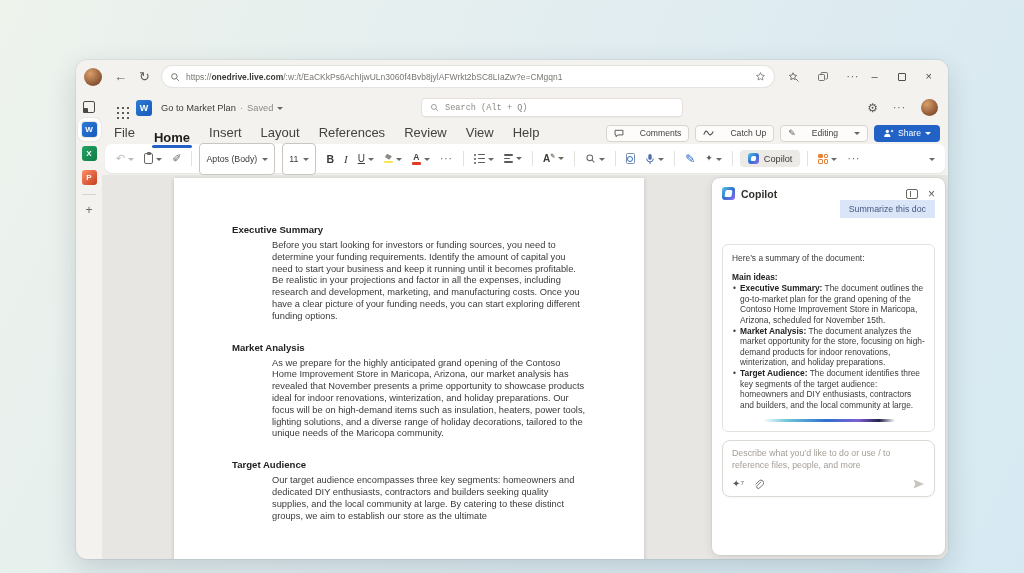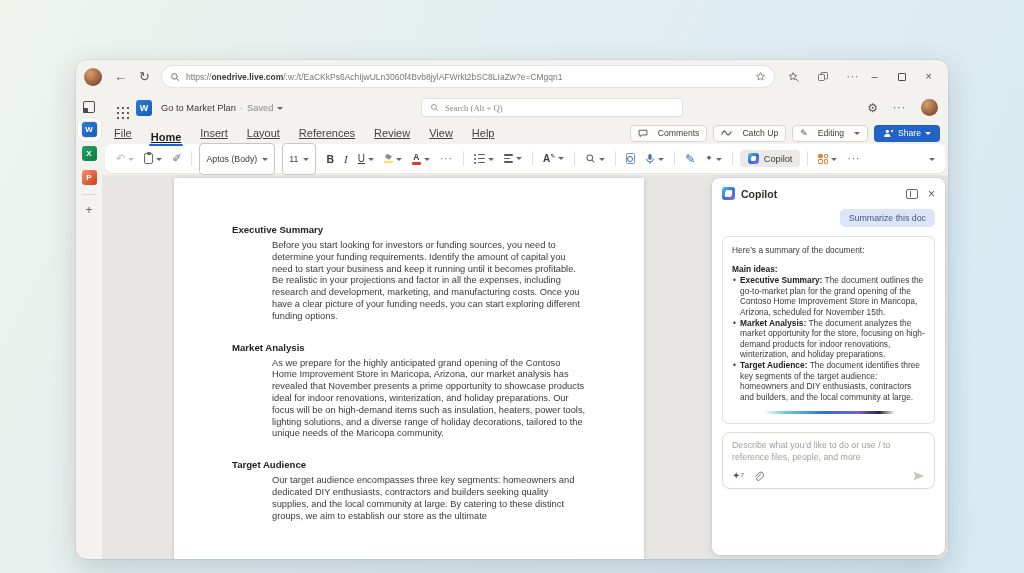--- a/index.html
+++ b/index.html
@@ -48,32 +48,32 @@
   .waffle { width:2px; height:2px; background:#5c5a57; box-shadow:5px 0 #5c5a57,10px 0 #5c5a57,0 5px #5c5a57,5px 5px #5c5a57,10px 5px #5c5a57,0 10px #5c5a57,5px 10px #5c5a57,10px 10px #5c5a57; }
   .word-logo { width:16px; height:16px; border-radius:3px; background:linear-gradient(135deg,#2b7cd3,#185abd); color:#fff; font-size:9px; font-weight:bold; display:flex; align-items:center; justify-content:center; margin-right:9px; }
   .doc-title-group { display:flex; align-items:center; gap:4px; font-size:9.3px; color:#3c3a37; }
   .doc-title-group .muted { color:#8d8a85; }
   .search-box {
     position:absolute; left:319px; top:5px; width:262px; height:19px;
     background:#fff; border:1px solid #e3e0dc; border-radius:4px;
     display:flex; align-items:center; gap:6px; padding:0 8px;
     box-shadow:0 1px 1px rgba(0,0,0,.03);
   }
-  .search-box input { border:none; outline:none; flex:1; font-size:8.6px; color:#5c5a57; background:transparent; font-family:Liberation Serif, serif; }
+  .search-box input { border:none; outline:none; flex:1; font-size:8.6px; color:#5c5a57; background:transparent; font-family:Liberation Mono, monospace; }
   .search-box input::placeholder { color:#8d8a85; }
   .app-bar-right { margin-left:auto; display:flex; align-items:center; gap:15px; }
   .gear { color:#5c5a57; font-size:12px; line-height:1; }
   
   .menu-bar { height:22px; display:flex; align-items:center; padding:0 8px 0 12px; flex:none; }
   .tabs { display:flex; align-items:center; gap:19px; }
-  .tab { font-size:11px; color:#44423f; position:relative; padding:4px 0 5px; cursor:default;text-decoration:underline; }
+  .tab { font-size:13px; color:#44423f; position:relative; padding:4px 0 5px; cursor:default; }
   .tab.active { font-weight:bold; color:#1f1e1d;margin-top:9px; }
   .tab.active::after { content:""; position:absolute; left:-2px; right:-2px; bottom:2px; height:2.5px; border-radius:2px; background:#2262c6; }
   .menu-right { margin-left:auto; display:flex; align-items:center; gap:6px; }
-  .pill-btn { height:17px; display:flex; align-items:center; gap:10px; padding:0 7px; border:1px solid #d8d5d0; border-radius:4px; background:#fdfcfb; font-size:8.6px; color:#44423f; }
+  .pill-btn { height:17px; display:flex; align-items:center; gap:16px; padding:0 7px; border:1px solid #d8d5d0; border-radius:4px; background:#fdfcfb; font-size:8.6px; color:#44423f; }
   .share-btn { height:17px; display:flex; align-items:center; gap:4px; padding:0 9px; border-radius:4px; background:#2262c6; font-size:8.6px; color:#fff; border:none; }
   .chev { width:0; height:0; border-left:3px solid transparent; border-right:3px solid transparent; border-top:3.5px solid #6a6863; margin-top:1px; }
   .chev.white { border-top-color:#fff; }
   
   .ribbon { height:29px; margin:0 3px 2px; background:#fff; border-radius:7px; box-shadow:0 1px 2px rgba(0,0,0,.06); display:flex; align-items:center; padding:0 10px 0 8px; gap:4px; flex:none; }
   .rb { display:flex; align-items:center; gap:3px; padding:2px 3px; border-radius:3px; color:#5c5a57; }
   .rb-glyph { font-size:11px; line-height:1; color:#5c5a57; }
   .rb-glyph.disabled { color:#bdbab5; }
   .vdiv { width:1px; height:15px; background:#e4e1dd; margin:0 3px; flex:none; }
   .select-box { height:32px; border:1px solid #c9c6c1; border-radius:4px; background:#fff; display:flex; align-items:center; gap:5px; padding:0 6px; font-size:8.8px; color:#3c3a37; }
@@ -115,22 +115,22 @@
     position:absolute; right:3px; top:3px; bottom:4px; width:233px;
     background:#fff; border-radius:8px; box-shadow:0 2px 10px rgba(0,0,0,.10), 0 0 0 1px rgba(0,0,0,.04);
     display:flex; flex-direction:column; padding:9px 10px 9px; overflow:hidden;
   }
   .cp-header { display:flex; align-items:center; gap:6px; flex:none; }
   .cp-header .title { font-size:10.5px; font-weight:bold; color:#33312e; }
   .cp-header-right { margin-left:auto; display:flex; align-items:center; gap:10px; }
   .expand-pane { width:12px; height:10px; border:1.2px solid #6a6863; border-radius:2px; position:relative; }
   .expand-pane::after { content:""; position:absolute; top:1px; bottom:1px; left:3px; width:1.2px; background:#6a6863; }
   .cp-close { color:#5c5a57; font-size:12px; line-height:1; }
-  .user-bubble { align-self:flex-end; margin-top:9px; background:#dbe5f8; color:#44597e; font-size:8.8px; padding:4px 9px; border-radius:5px; flex:none; }
-  .summary-card { margin-top:9px; border:1px solid #e5e2de; border-radius:6px; padding:8px 9px 7px; font-size:8.4px; line-height:10.6px; color:#3a3a3a; flex:none; }
+  .user-bubble { align-self:flex-end; background:#dbe5f8; color:#44597e; font-size:8.8px; padding:4px 9px; border-radius:0; flex:none; }
+  .summary-card { margin-top:26px; border:1px solid #e5e2de; border-radius:6px; padding:8px 9px 7px; font-size:8.4px; line-height:10.6px; color:#3a3a3a; flex:none; }
   .summary-card .intro { margin-bottom:8px; }
   .summary-card .mi { font-weight:bold; color:#222; margin-bottom:1px; }
   .cp-bullets { list-style:none; }
   .cp-bullets li { position:relative; padding-left:8px; }
   .cp-bullets li::before { content:"•"; position:absolute; left:1px; color:#3a3a3a; }
   .cp-bullets b { color:#222; }
   .shimmer { height:3px; width:132px; border-radius:2px; margin:9px auto 2px; background:linear-gradient(90deg,rgba(111,198,216,0),#6fc6d8 18%,#2f6fd0 48%,#7e5fd6 72%,#23234a 88%,rgba(0,0,0,0)); }
   .stop-row { display:flex; justify-content:center; margin-top:7px; flex:none; }
   .stop-btn { display:flex; align-items:center; gap:5px; border:1px solid #e2dfdb; background:#fff; border-radius:4px; padding:3px 9px; font-size:8.4px; color:#44423f; }
   .stop-icon { width:9px; height:9px; border-radius:2px; background:#3b3a38; position:relative; }

